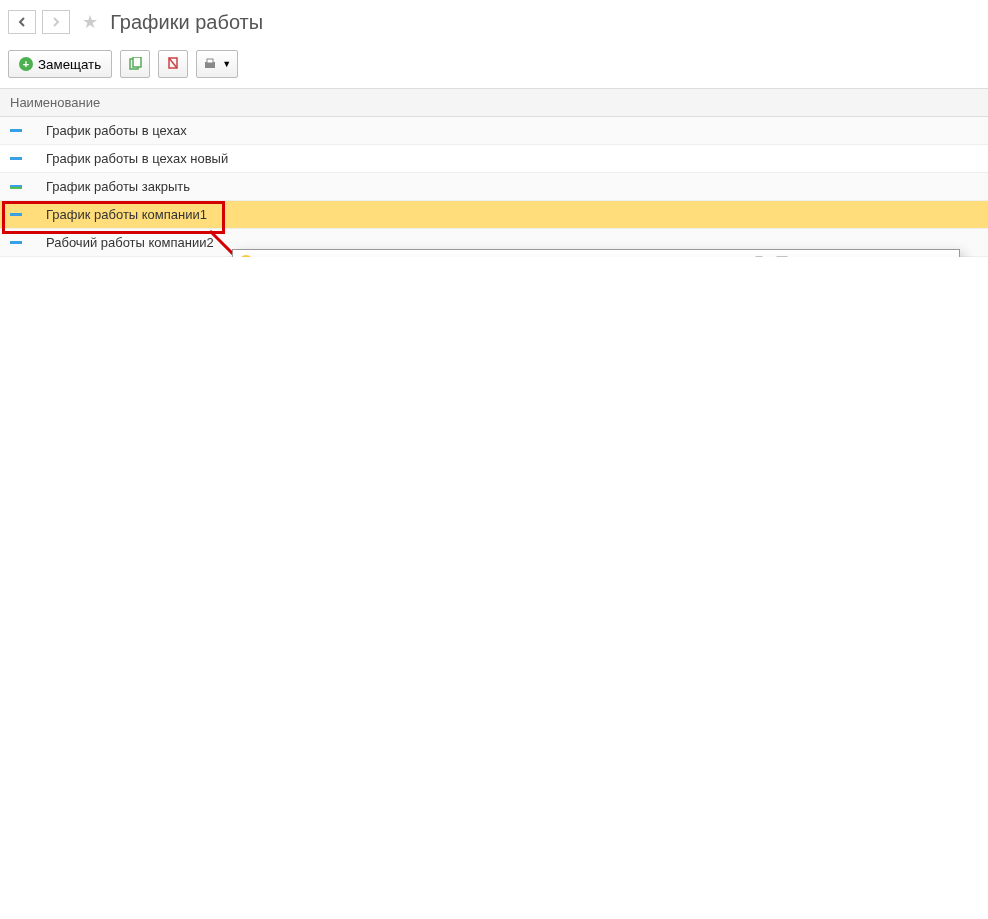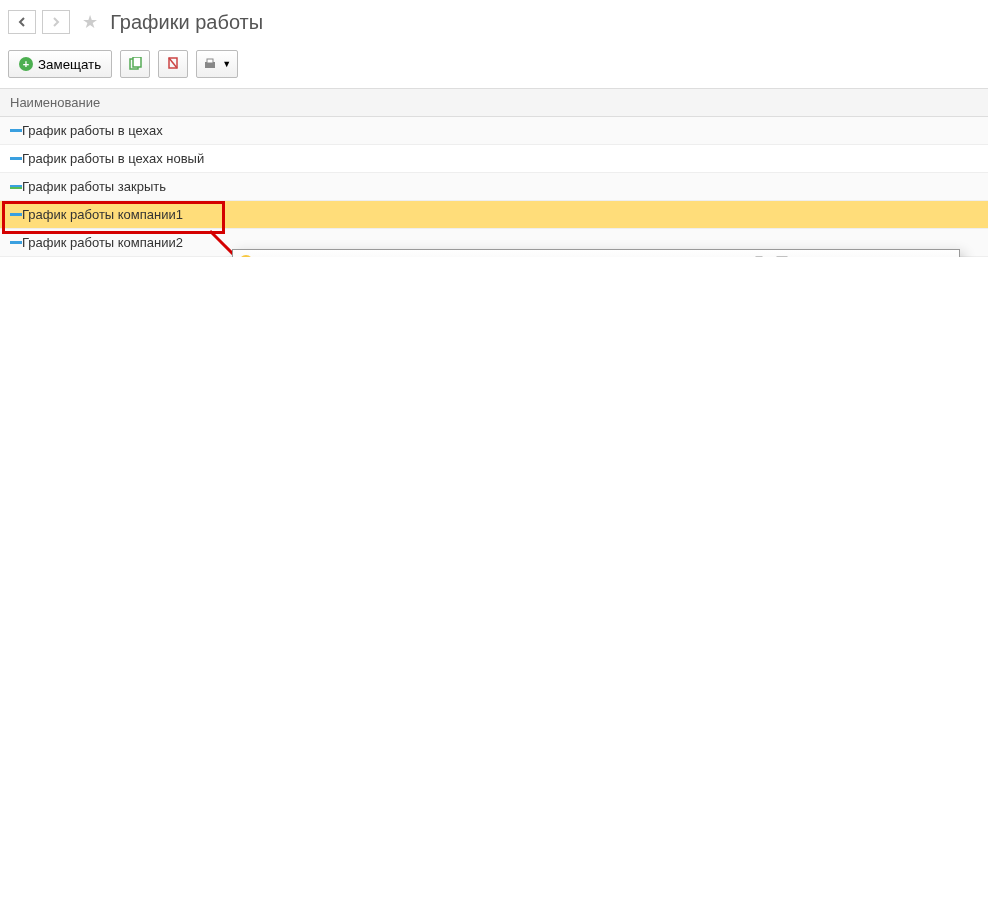--- a/index.html
+++ b/index.html
@@ -12,21 +12,21 @@
 .page-title { font-size: 20px; color: #555; }
 
 
 .toolbar { display: flex; gap: 8px; padding: 6px 8px 10px; align-items: center; }
 .btn { border: 1px solid #bbb; background: linear-gradient(#fff,#f0f0f0); padding: 4px 10px; display: inline-flex; align-items: center; gap: 5px; cursor: pointer; border-radius: 2px; height: 28px; }
 .btn-icon { width: 30px; justify-content: center; padding: 4px; }
 .icon-plus { width: 14px; height: 14px; border-radius: 7px; background: #4CAF50; color: #fff; display: flex; align-items: center; justify-content: center; font-size: 11px; font-weight: bold; }
 
 
 .list-header { background: #f5f5f5; border: 1px solid #ddd; border-left: none; border-right: none; padding: 6px 10px; color: #666; }
-.list-row { display: flex; align-items: center; padding: 6px 10px; border-bottom: 1px solid #eee; gap: 0; }
+.list-row { display: flex; align-items: center; padding: 6px 10px; border-bottom: 1px solid #eee; gap: 24px; }
 .list-row.selected { background: #ffdd7a; }
 .list-alt { background: #fafafa; }
 .row-marker { width: 12px; height: 3px; background: #3aa0e0; display: inline-block; }
 .row-marker.green::after { content: ""; display: block; width: 12px; height: 2px; background: #5b5; margin-top: 2px; }
 
 
 .red-box { position: absolute; left: 2px; top: 201px; width: 223px; height: 33px; border: 3px solid #d40000; pointer-events: none; }
 .arrow-svg { position: absolute; left: 205px; top: 226px; pointer-events: none; }
 
 
@@ -135,21 +135,21 @@
 <div class="list-row list-alt">
     <span class="row-marker green"></span>
     <span>График работы закрыть</span>
   </div>
 <div class="list-row selected">
     <span class="row-marker"></span>
     <span>График работы компании1</span>
   </div>
 <div class="list-row list-alt">
     <span class="row-marker"></span>
-    <span>График работы компании2</span>
+    <span>Рабочий работы компании2</span>
   </div>
 
 <div class="red-box"></div>
 <svg class="arrow-svg" width="150" height="145">
   <defs>
       <marker id="ah" markerWidth="10" markerHeight="10" refX="8" refY="3" orient="auto">
         <path d="M0,0 L9,3 L0,6 Z" fill="#d40000"></path>
       </marker>
     </defs>
   <line x1="5" y1="5" x2="135" y2="135" stroke="#d40000" stroke-width="3" marker-end="url(#ah)"></line>

